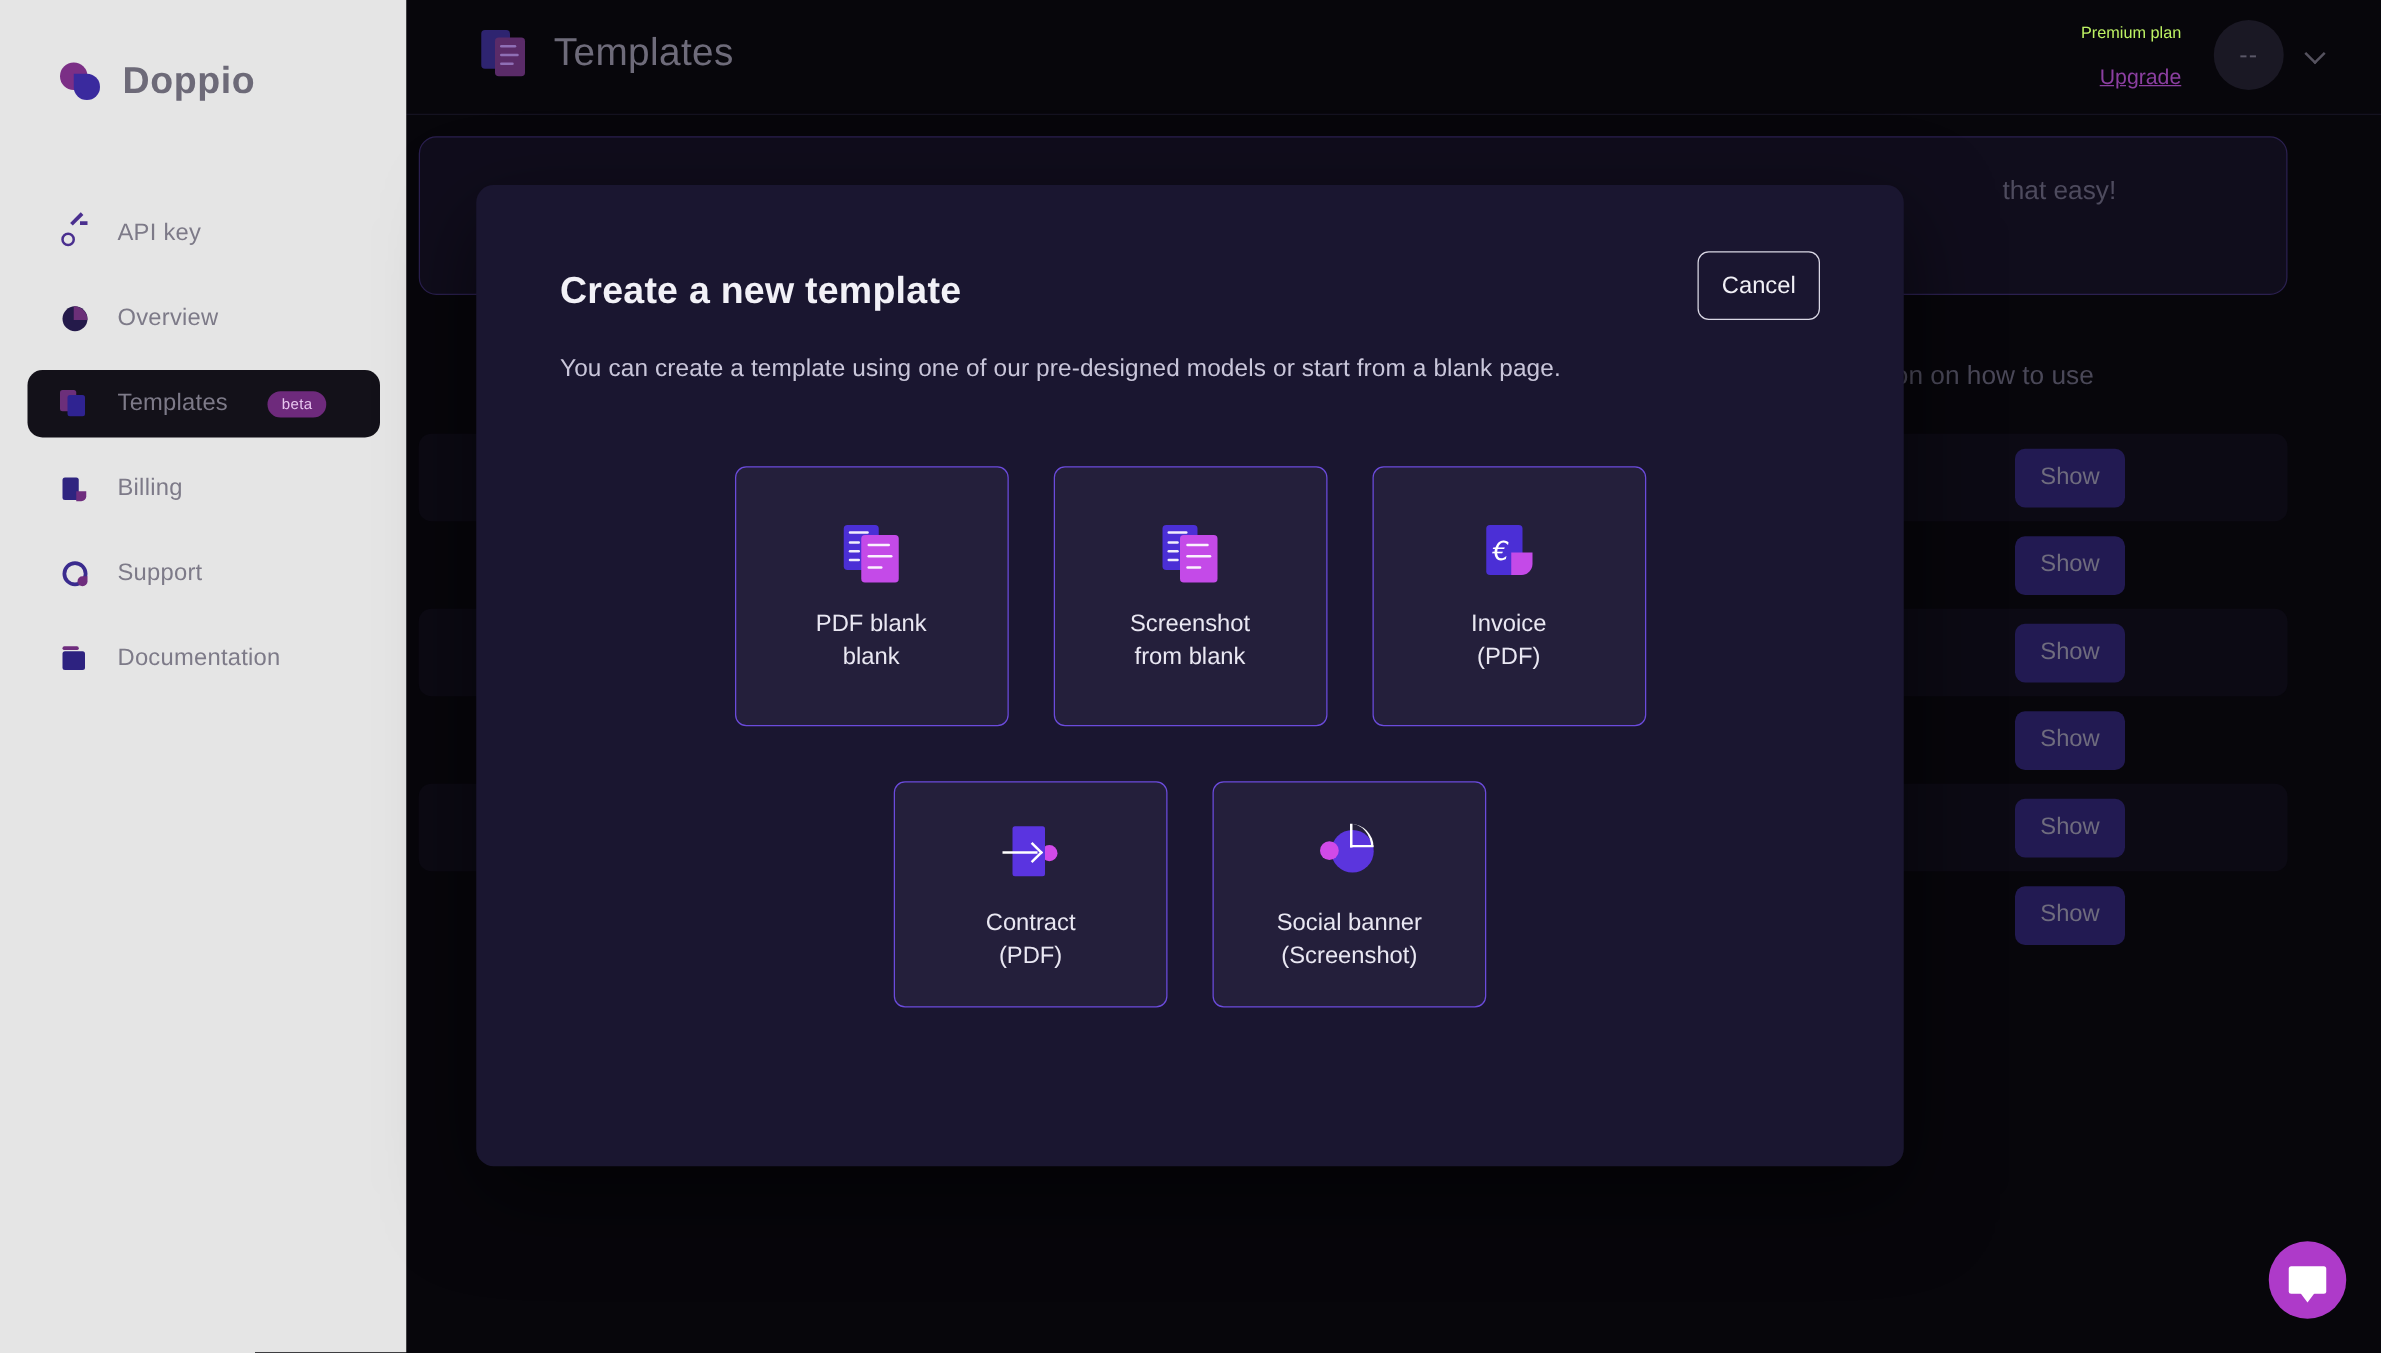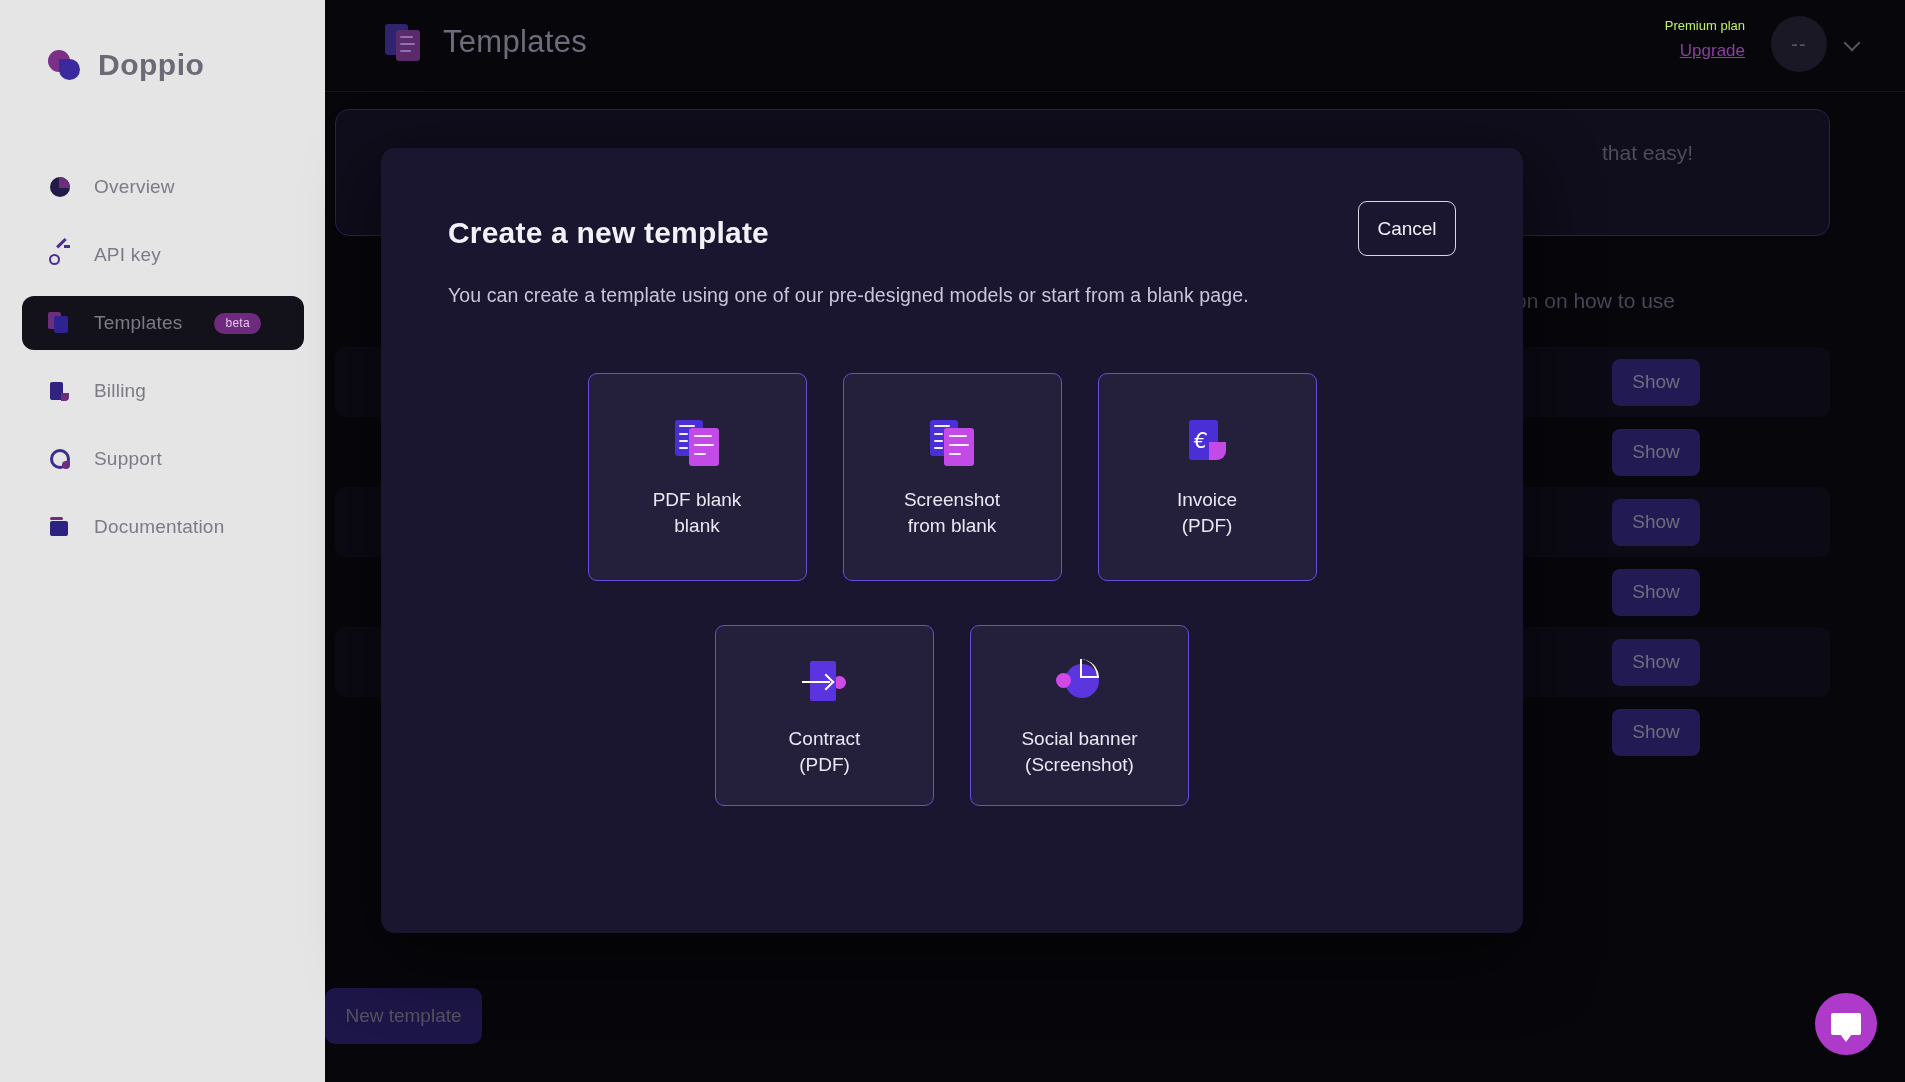--- a/index.html
+++ b/index.html
@@ -100,21 +100,21 @@
   }
   .title-ico { position: relative; width: 38px; height: 40px; }
   .title-ico .t1 { position:absolute; left:0; top:2px; width:23px; height:31px; background:#2e2470; border-radius:3px;}
   .title-ico .t2 { position:absolute; left:11px; top:8px; width:24px; height:31px; background:#5a2b68; border-radius:3px;}
   .title-ico .ln { position:absolute; background:#8f6fb5; height:2px; border-radius:1px; }
   .page-title { font-size: 31px; color: #6e6b7a; font-weight: 500; letter-spacing: .3px; }
 
   .plan-wrap { position: absolute; right: 160px; top: 18px; text-align: right; }
   .plan-name { font-size: 13px; color: #bef264; }
   .plan-upgrade {
-    font-size: 17px; color: #8b3fa0; text-decoration: underline; cursor: pointer; display:inline-block; margin-top: 8px;
+    font-size: 17px; color: #8b3fa0; text-decoration: underline; cursor: pointer; display:inline-block; margin-top: 19px;
   }
   .avatar {
     position: absolute; right: 78px; top: 16px;
     width: 56px; height: 56px; border-radius: 50%;
     background: #1a1824;
     display: flex; align-items: center; justify-content: center;
     color: #5b5868; font-size: 20px; letter-spacing: 1px;
   }
   .chev-down {
     position: absolute; right: 47px; top: 37px;
@@ -266,34 +266,34 @@
       <div class="brand-mark">
         <div class="bm-a"></div>
           <div class="bm-b"></div>
       </div>
       <div class="brand-name">Doppio</div>
     </div>
 
     <div class="nav">
 
       <div class="nav-item">
-        <span class="nav-ico ic-pie">
-            <i class="p1"></i>
-            <i class="p2"></i>
-          </span>
-        <span class="nav-label">Overview</span>
-      </div>
-
-      <div class="nav-item">
         <span class="nav-ico ic-key">
             <i class="ring"></i>
             <i class="stem"></i>
             <i class="tip"></i>
           </span>
         <span class="nav-label">API key</span>
+      </div>
+
+      <div class="nav-item">
+        <span class="nav-ico ic-pie">
+            <i class="p1"></i>
+            <i class="p2"></i>
+          </span>
+        <span class="nav-label">Overview</span>
       </div>
 
 
       <div class="nav-item active">
         <span class="nav-ico ic-tpl">
             <i class="d1"></i>
             <i class="d2"></i>
           </span>
         <span class="nav-label">Templates</span>
         <span class="beta-badge">beta</span>
@@ -373,21 +373,20 @@
       <div class="row">
         <div class="btn-dup">icate</div>
         <div class="btn-show">Show</div>
       </div>
       <div class="row">
         <div class="btn-dup">icate</div>
         <div class="btn-show">Show</div>
       </div>
     </div>
 
-    <div class="btn-new-template">New template</div>
   </div>
 
   <div id="modal">
     <div class="modal-title">Create a new template</div>
     <div class="btn-cancel">Cancel</div>
     <div class="modal-desc">You can create a template using one of our pre-designed models or start from a blank page.</div>
 
     <div class="card-grid">
       <div class="card-row">
 

